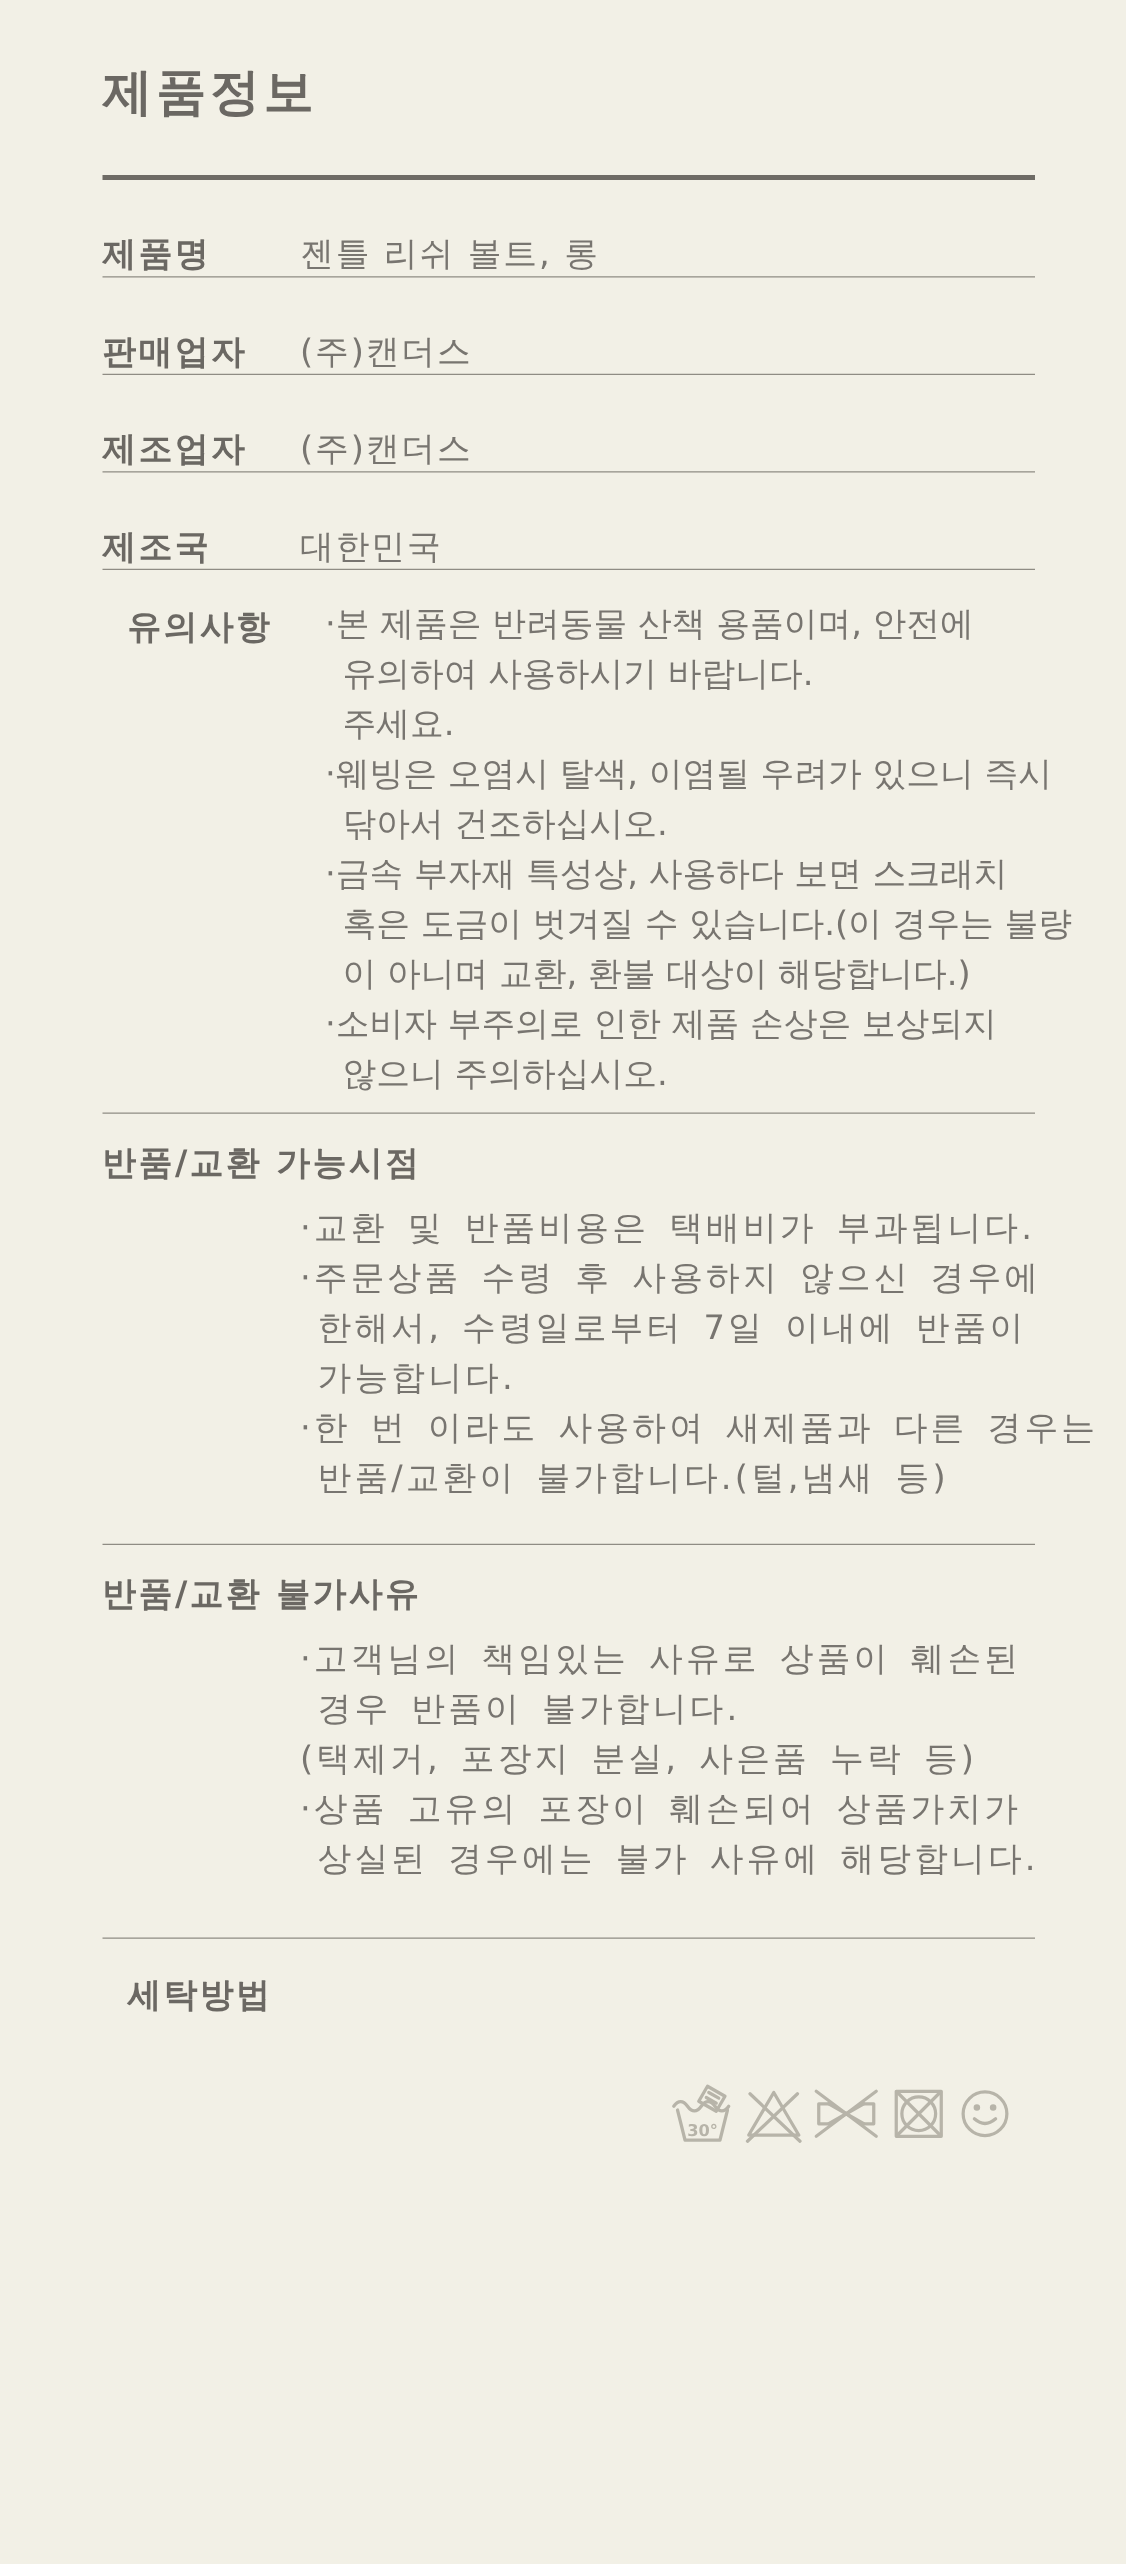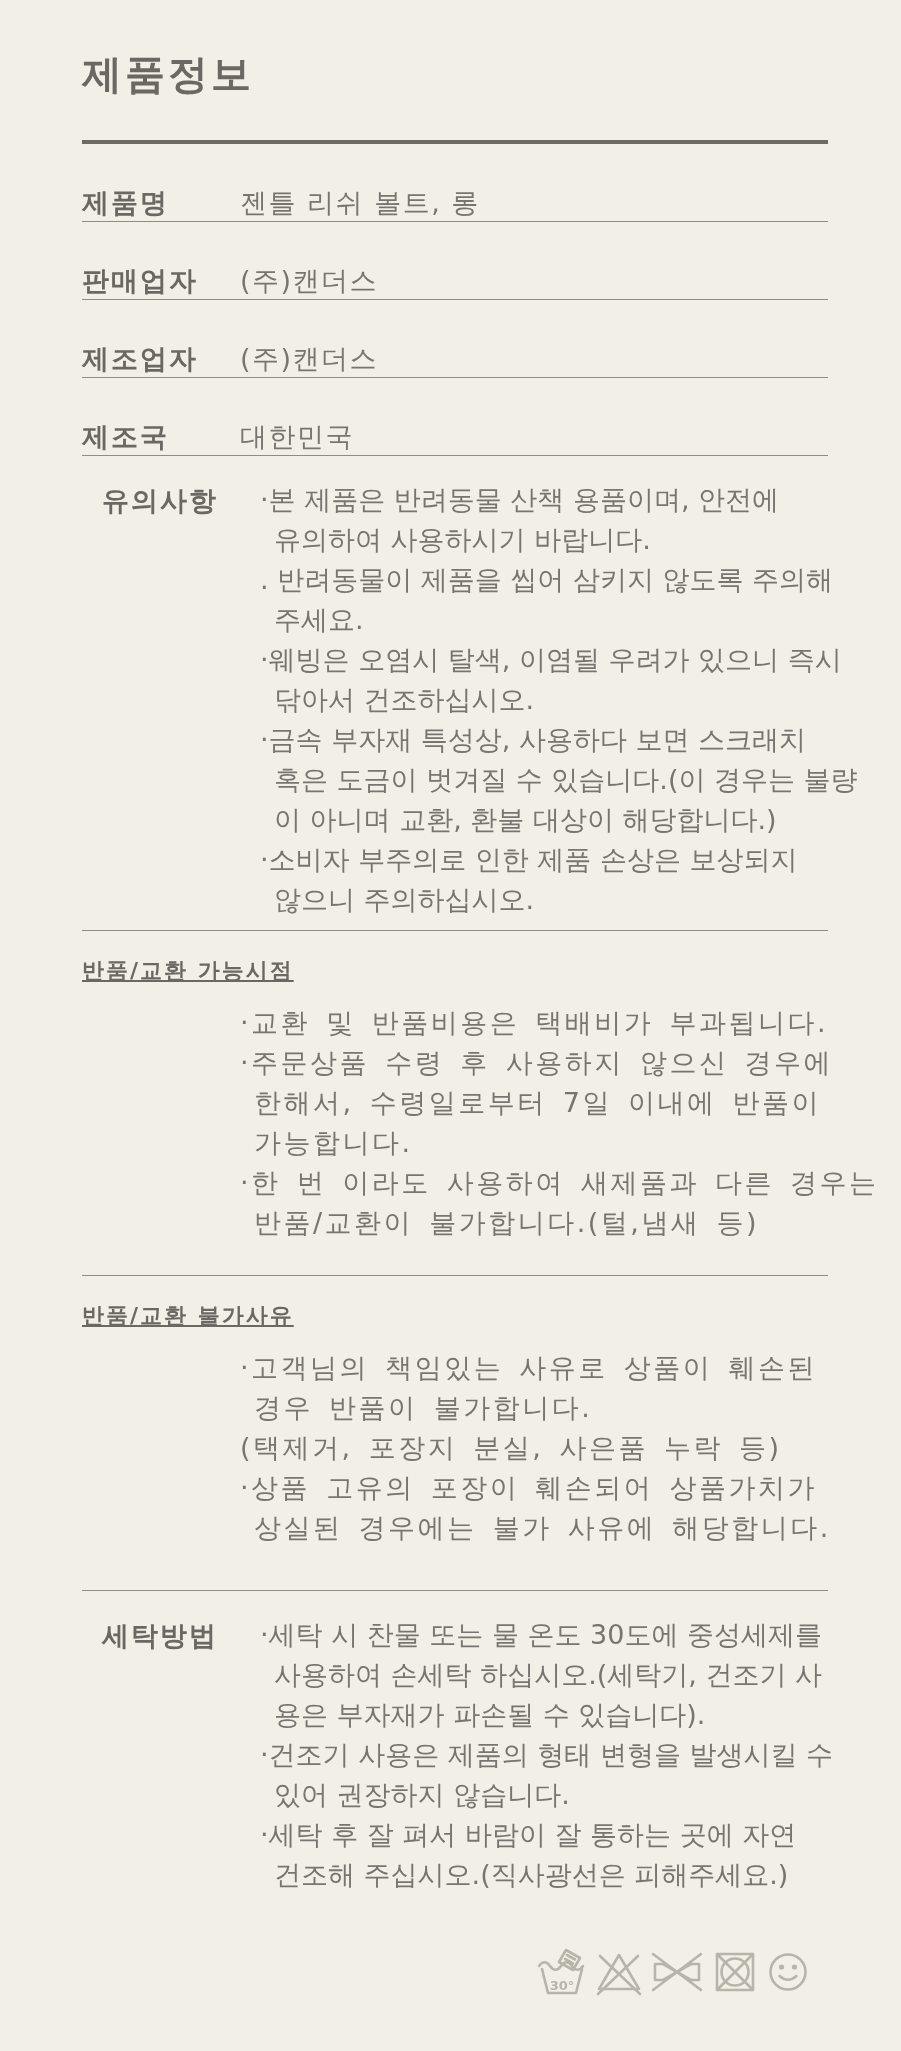--- a/index.html
+++ b/index.html
@@ -60,26 +60,25 @@
     white-space:nowrap;
   }
   .lines .line.cont{padding-left:14px;}
   
   .section{
     padding-top:22px;
     border-bottom:1px solid var(--rule-thin);
   }
   .section-title{
     margin:0;
-    font-size:22px;
+    font-size:27px;
     line-height:36px;
     font-weight:bold;
     letter-spacing:2px;
     color:var(--ink-strong);
-    text-decoration:underline;
   }
   .section .lines{
     margin-left:158px;
     margin-top:14px;
     font-size:27px;
     letter-spacing:2.5px;
     word-spacing:5px;
   }
   .section.pb1{padding-bottom:32px;}
   .section.pb2{padding-bottom:42px;}
@@ -126,21 +125,20 @@
         <span class="value">대한민국</span>
       </div>
     </div>
 
   <div class="block bordered">
     <span class="label">유의사항</span>
     <div class="lines">
 
     <div class="line">·본 제품은 반려동물 산책 용품이며, 안전에</div>
         <div class="line cont">유의하여 사용하시기 바랍니다.</div>
-        <div class="line">. 반려동물이 제품을 씹어 삼키지 않도록 주의해</div>
         <div class="line cont">주세요.</div>
         <div class="line">·웨빙은 오염시 탈색, 이염될 우려가 있으니 즉시</div>
         <div class="line cont">닦아서 건조하십시오.</div>
         <div class="line">·금속 부자재 특성상, 사용하다 보면 스크래치</div>
         <div class="line cont">혹은 도금이 벗겨질 수 있습니다.(이 경우는 불량</div>
         <div class="line cont">이 아니며 교환, 환불 대상이 해당합니다.)</div>
         <div class="line">·소비자 부주의로 인한 제품 손상은 보상되지</div>
         <div class="line cont">않으니 주의하십시오.</div>
       </div>
   </div>
@@ -165,30 +163,20 @@
     <div class="line">·고객님의 책임있는 사유로 상품이 훼손된</div>
         <div class="line cont">경우 반품이 불가합니다.</div>
         <div class="line">(택제거, 포장지 분실, 사은품 누락 등)</div>
         <div class="line">·상품 고유의 포장이 훼손되어 상품가치가</div>
         <div class="line cont">상실된 경우에는 불가 사유에 해당합니다.</div>
       </div>
   </div>
 
   <div class="block wash">
     <span class="label">세탁방법</span>
-    <div class="lines">
-
-    <div class="line">·세탁 시 찬물 또는 물 온도 30도에 중성세제를</div>
-        <div class="line cont">사용하여  손세탁 하십시오.(세탁기, 건조기 사</div>
-        <div class="line cont">용은 부자재가 파손될 수 있습니다).</div>
-        <div class="line">·건조기 사용은 제품의 형태 변형을 발생시킬 수</div>
-        <div class="line cont">있어 권장하지 않습니다.</div>
-        <div class="line">·세탁 후 잘 펴서 바람이 잘 통하는 곳에 자연</div>
-        <div class="line cont">건조해 주십시오.(직사광선은 피해주세요.)</div>
-      </div>
   </div>
 
   <div class="care-icons">
 
     <span>
       <svg width="54" height="50" viewBox="0 0 54 50" fill="none" stroke="#b7b4a9" stroke-width="2.6" stroke-linecap="round" stroke-linejoin="round">
         <path d="M3 19 c3.5 -5 7.5 -5 11 0 c3.5 5 7.5 5 11 0 c3.5 -5 7.5 -5 11 0 c3.5 5 7.5 5 11 0"></path>
         <path d="M6 22 L12 46 L40 46 L46 22"></path>
         <path d="M30 3 L44 11 L37 23 L23 15 Z"></path>
         <path d="M31 8 l8 4.5"></path>

